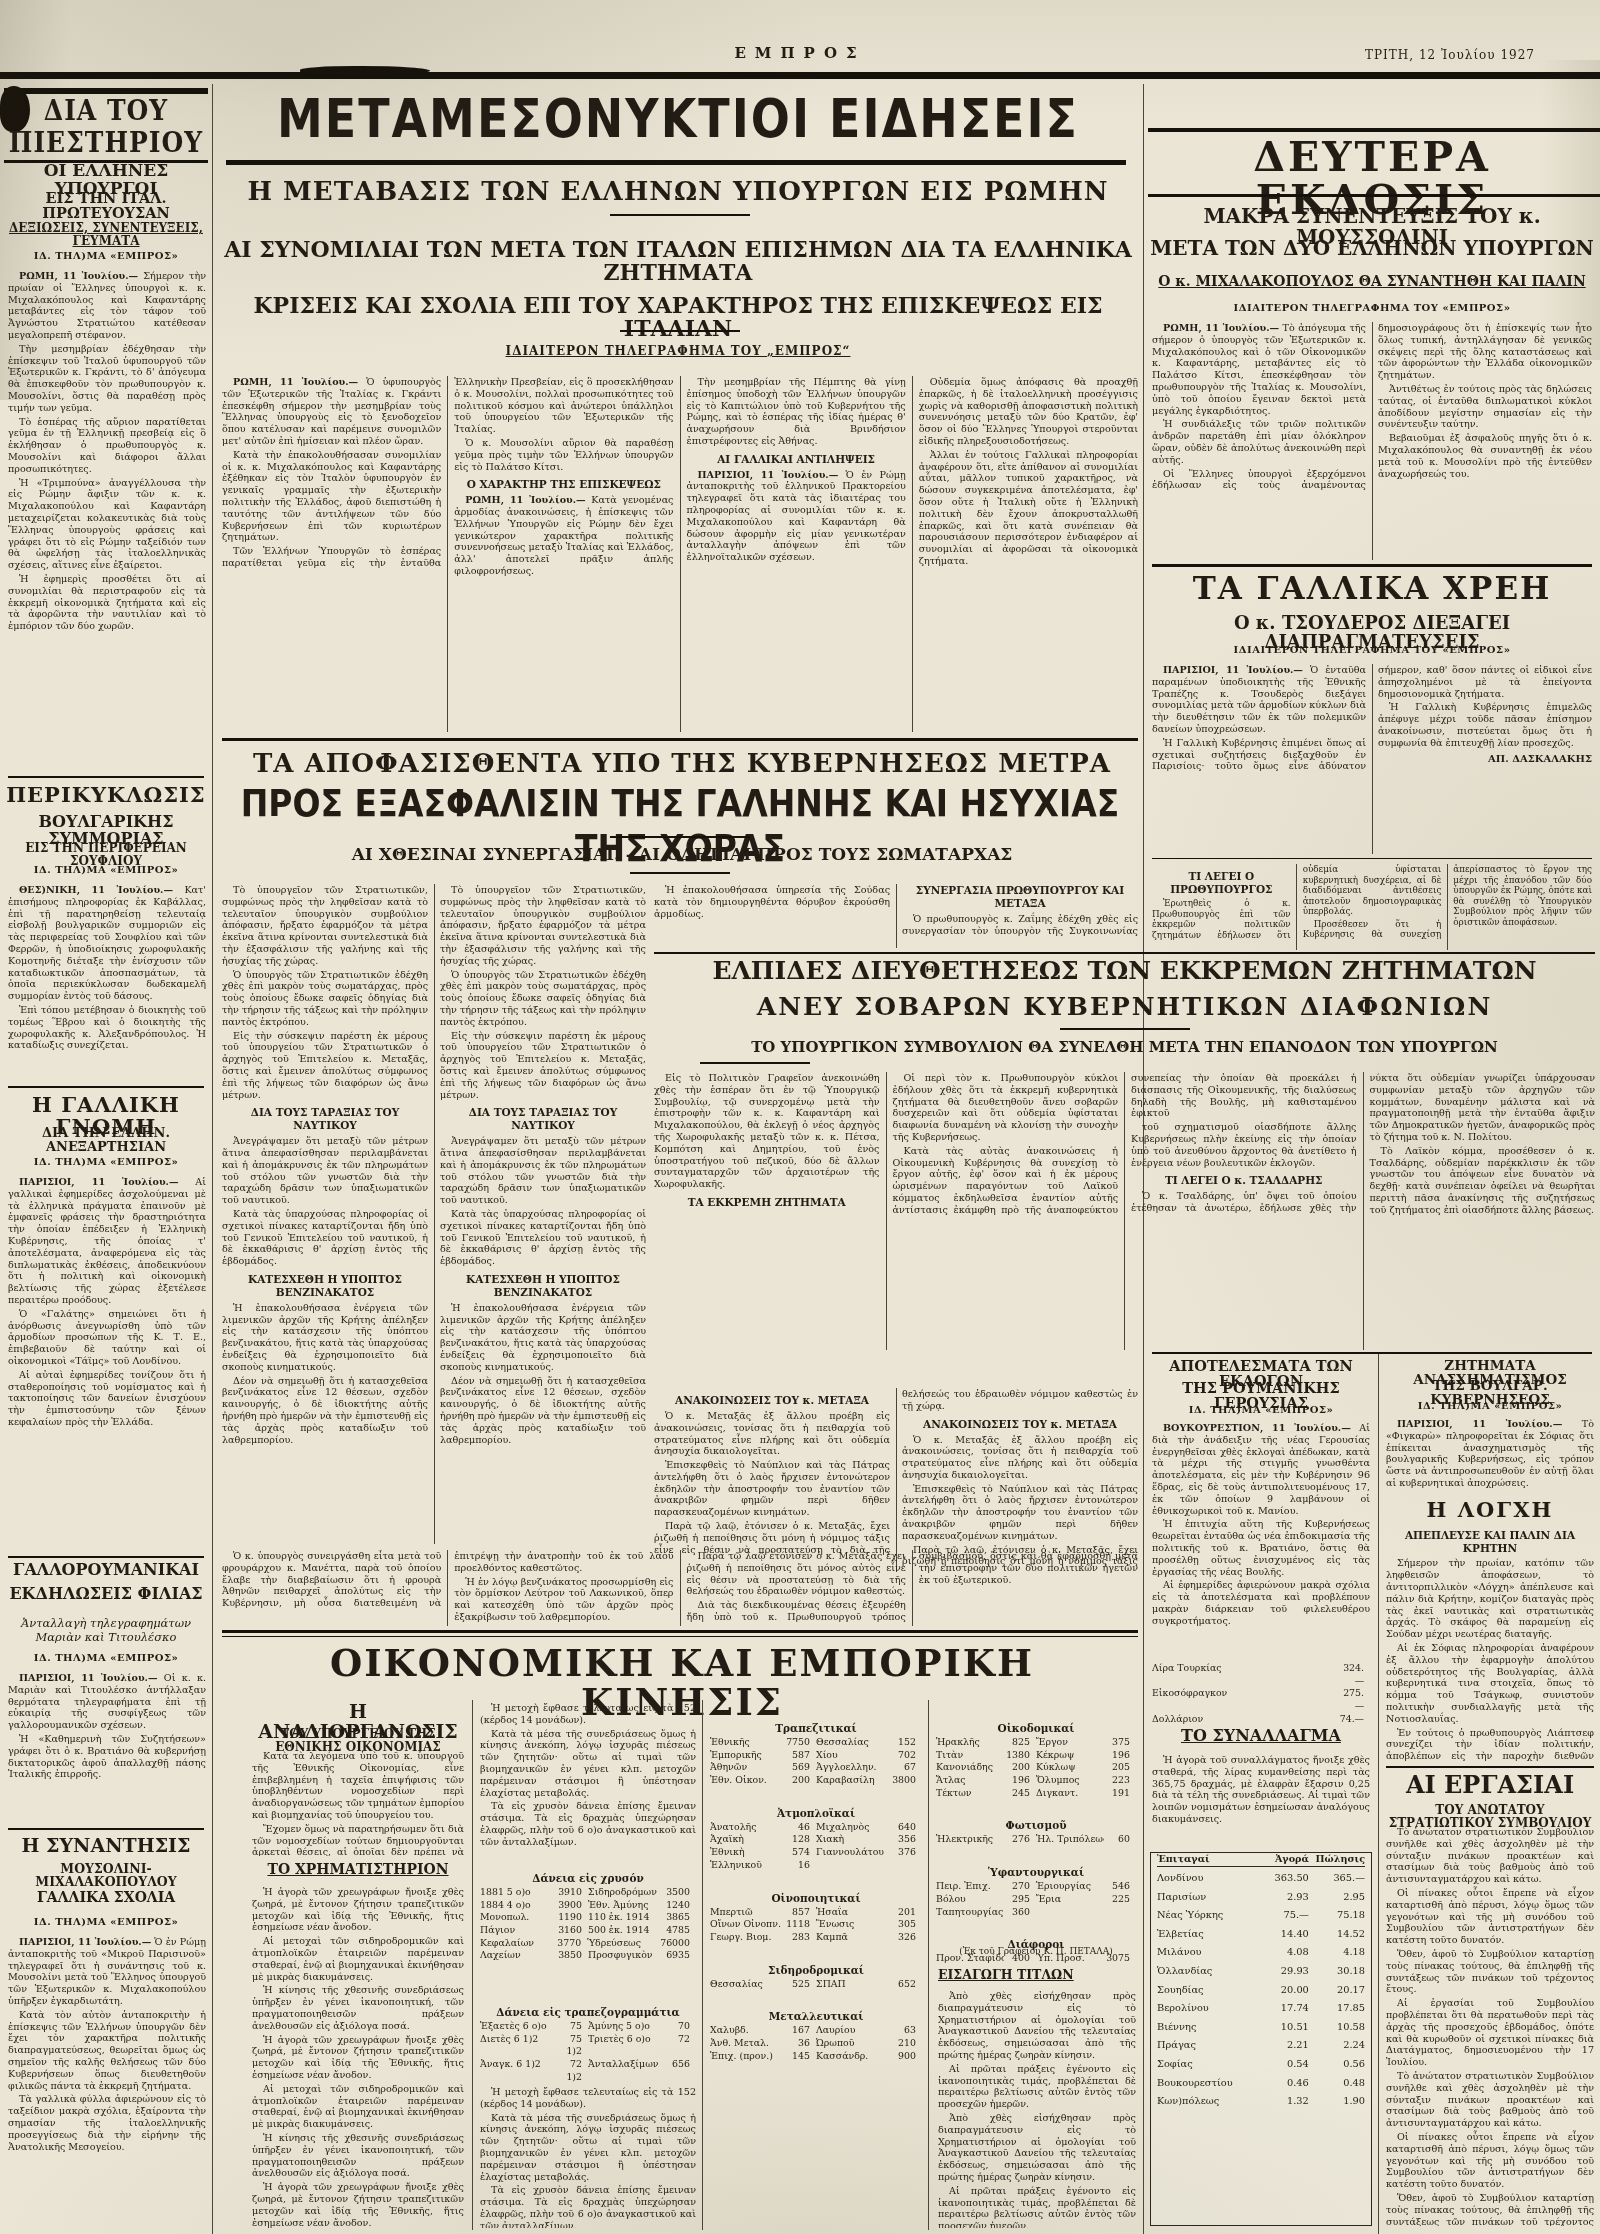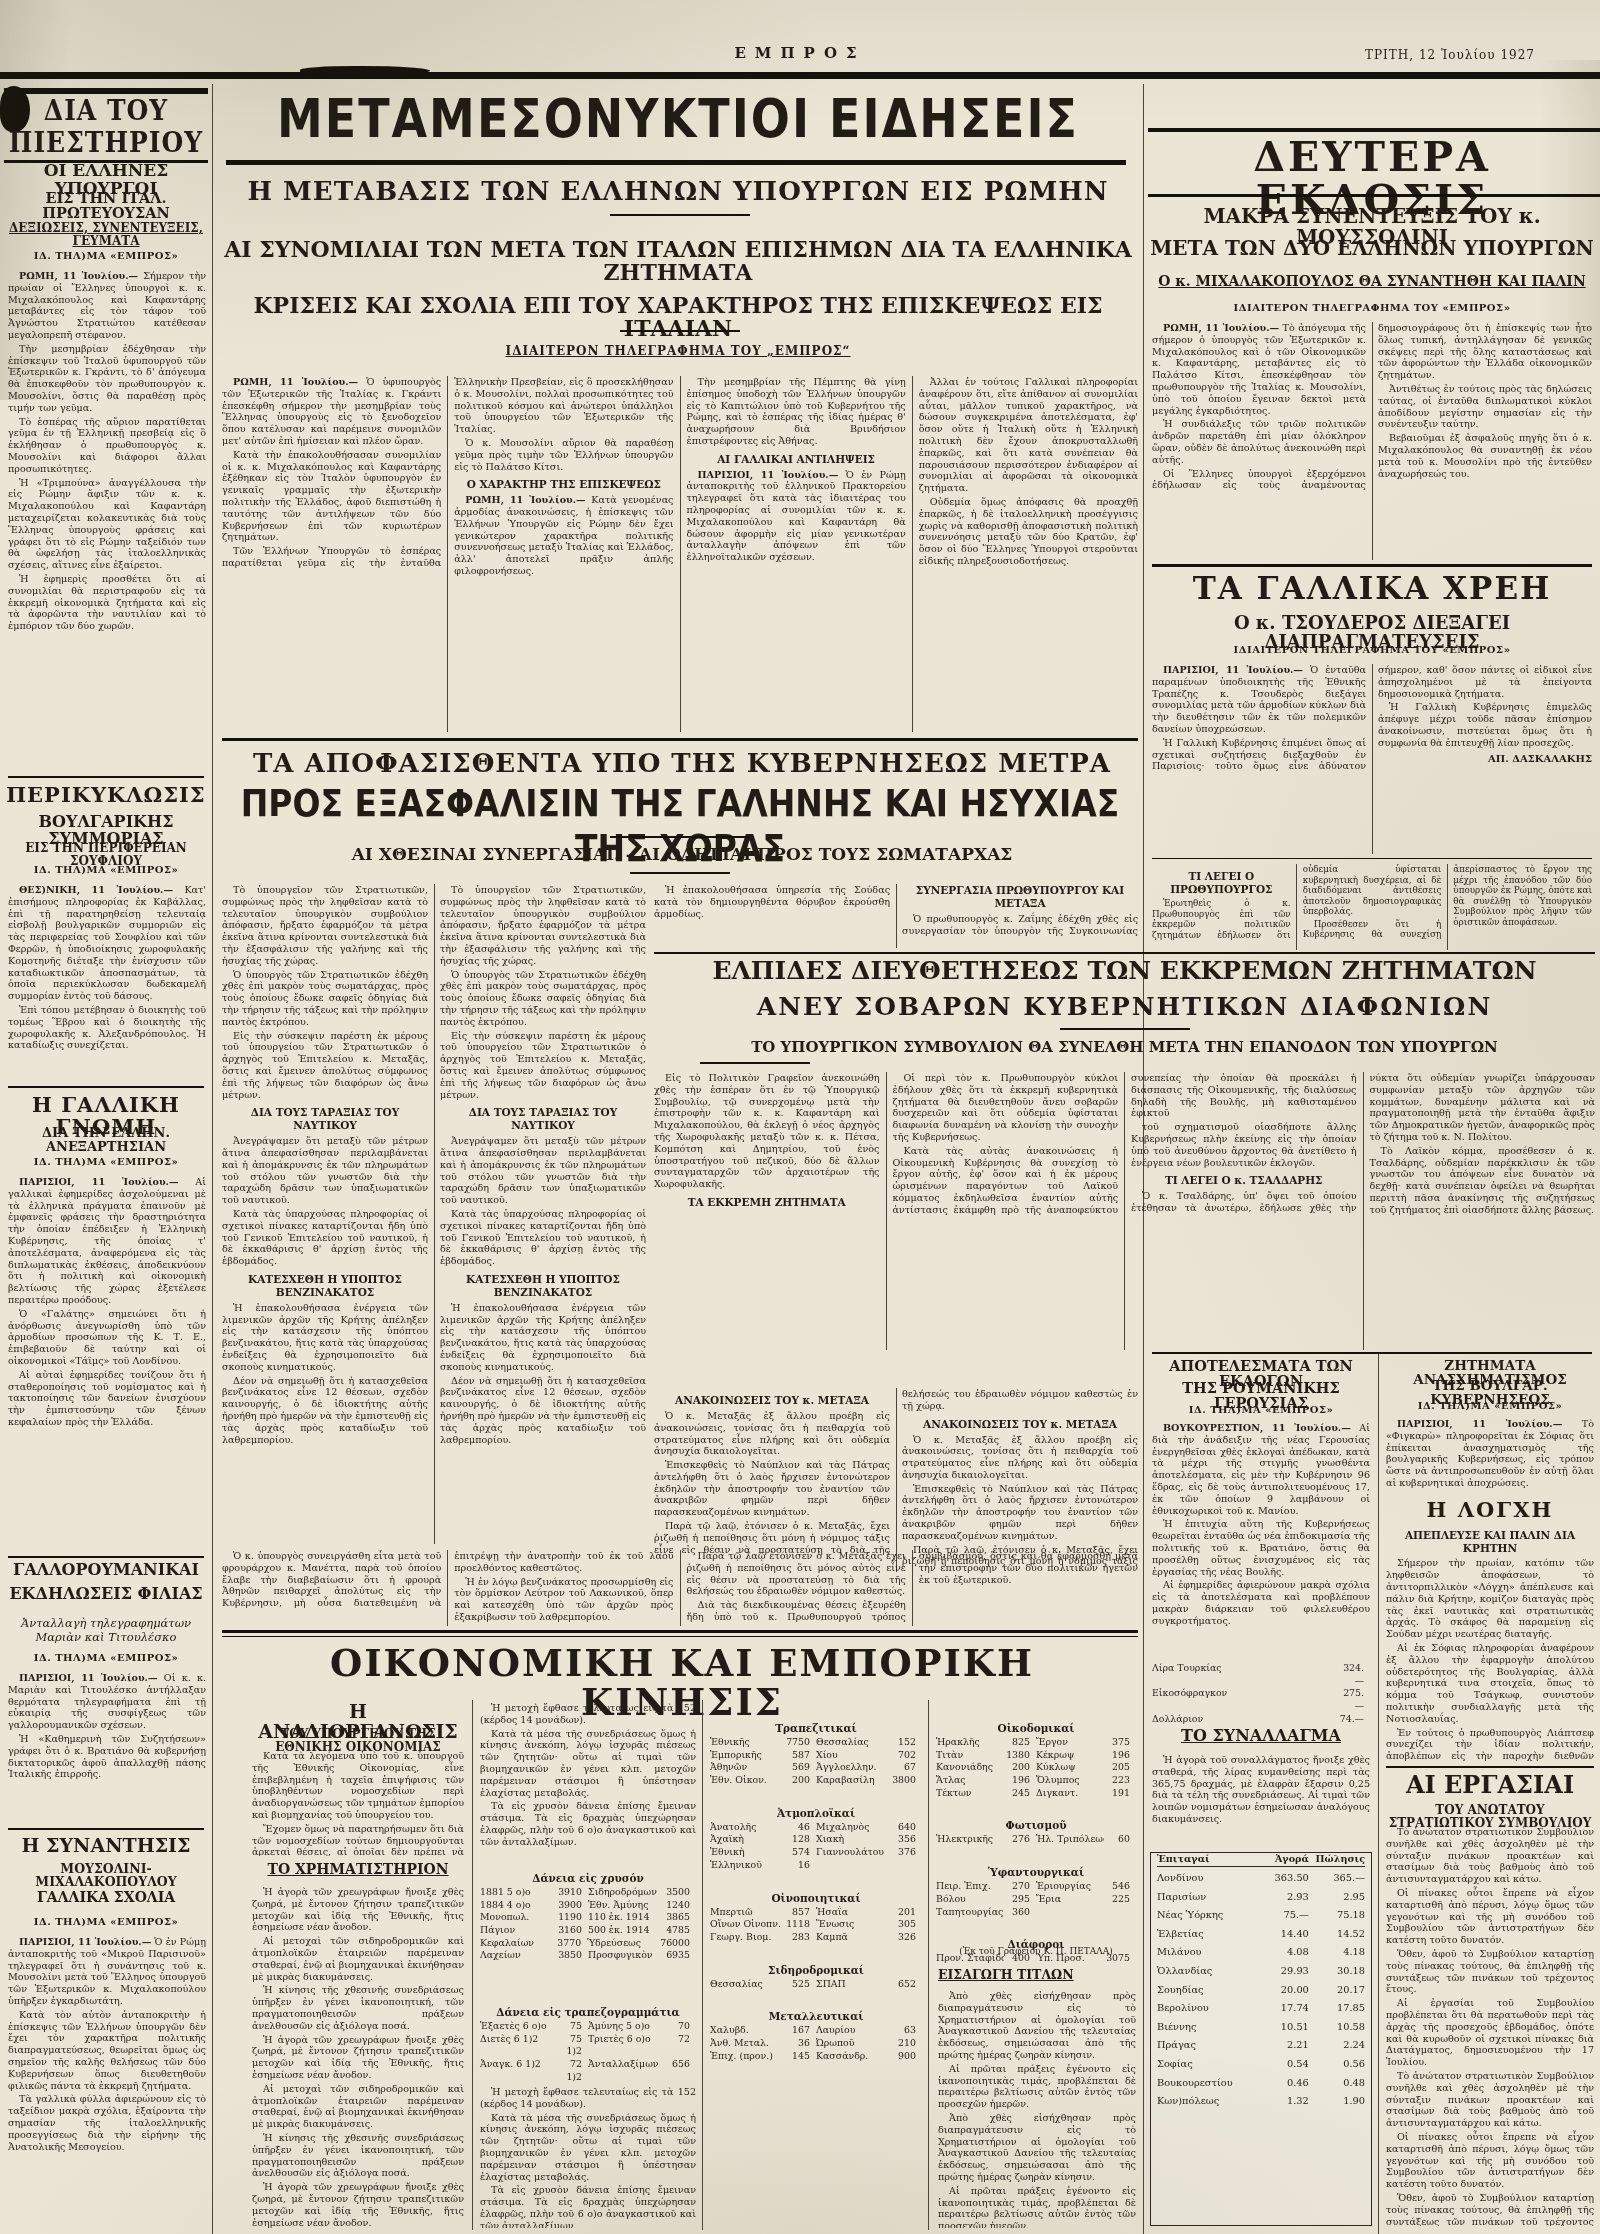--- a/index.html
+++ b/index.html
@@ -128,22 +128,22 @@
   <div class="sec body-txt cols4" style="left:222px;top:376px;width:916px;height:356px;">
       <p><b>ΡΩΜΗ, 11 Ἰουλίου.—</b> Ὁ ὑφυπουργὸς τῶν Ἐξωτερικῶν τῆς Ἰταλίας κ. Γκράντι ἐπεσκέφθη σήμερον τὴν μεσημβρίαν τοὺς Ἕλληνας ὑπουργοὺς εἰς τὸ ξενοδοχεῖον ὅπου κατέλυσαν καὶ παρέμεινε συνομιλῶν μετ' αὐτῶν ἐπὶ ἡμίσειαν καὶ πλέον ὥραν.</p>
       <p>Κατὰ τὴν ἐπακολουθήσασαν συνομιλίαν οἱ κ. κ. Μιχαλακόπουλος καὶ Καφαντάρης ἐξέθηκαν εἰς τὸν Ἰταλὸν ὑφυπουργὸν ἐν γενικαῖς γραμμαῖς τὴν ἐξωτερικὴν πολιτικὴν τῆς Ἑλλάδος, ἀφοῦ διεπιστώθη ἡ ταυτότης τῶν ἀντιλήψεων τῶν δύο Κυβερνήσεων ἐπὶ τῶν κυριωτέρων ζητημάτων.</p>
       <p>Τῶν Ἑλλήνων Ὑπουργῶν τὸ ἑσπέρας παρατίθεται γεῦμα εἰς τὴν ἐνταῦθα Ἑλληνικὴν Πρεσβείαν, εἰς ὃ προσεκλήθησαν ὁ κ. Μουσολίνι, πολλαὶ προσωπικότητες τοῦ πολιτικοῦ κόσμου καὶ ἀνώτεροι ὑπάλληλοι τοῦ ὑπουργείου τῶν Ἐξωτερικῶν τῆς Ἰταλίας.</p>
       <p>Ὁ κ. Μουσολίνι αὔριον θὰ παραθέσῃ γεῦμα πρὸς τιμὴν τῶν Ἑλλήνων ὑπουργῶν εἰς τὸ Παλάτσο Κίτσι.</p>
       <div class="inhead">Ο ΧΑΡΑΚΤΗΡ ΤΗΣ ΕΠΙΣΚΕΨΕΩΣ</div>
       <p><b>ΡΩΜΗ, 11 Ἰουλίου.—</b> Κατὰ γενομένας ἁρμοδίας ἀνακοινώσεις, ἡ ἐπίσκεψις τῶν Ἑλλήνων Ὑπουργῶν εἰς Ρώμην δὲν ἔχει γενικώτερον χαρακτῆρα πολιτικῆς συνεννοήσεως μεταξὺ Ἰταλίας καὶ Ἑλλάδος, ἀλλ' ἀποτελεῖ πρᾶξιν ἁπλῆς φιλοφρονήσεως.</p>
       <p>Τὴν μεσημβρίαν τῆς Πέμπτης θὰ γίνῃ ἐπίσημος ὑποδοχὴ τῶν Ἑλλήνων ὑπουργῶν εἰς τὸ Καπιτώλιον ὑπὸ τοῦ Κυβερνήτου τῆς Ρώμης, καὶ τὸ ἑσπέρας τῆς ἰδίας ἡμέρας θ' ἀναχωρήσουν διὰ Βρινδήσιον ἐπιστρέφοντες εἰς Ἀθήνας.</p>
       <div class="inhead">ΑΙ ΓΑΛΛΙΚΑΙ ΑΝΤΙΛΗΨΕΙΣ</div>
       <p><b>ΠΑΡΙΣΙΟΙ, 11 Ἰουλίου.—</b> Ὁ ἐν Ρώμῃ ἀνταποκριτὴς τοῦ ἑλληνικοῦ Πρακτορείου τηλεγραφεῖ ὅτι κατὰ τὰς ἰδιαιτέρας του πληροφορίας αἱ συνομιλίαι τῶν κ. κ. Μιχαλακοπούλου καὶ Καφαντάρη θὰ δώσουν ἀφορμὴν εἰς μίαν γενικωτέραν ἀνταλλαγὴν ἀπόψεων ἐπὶ τῶν ἑλληνοϊταλικῶν σχέσεων.</p>
+      <p>Οὐδεμία ὅμως ἀπόφασις θὰ προαχθῇ ἐπαρκῶς, ἡ δὲ ἰταλοελληνικὴ προσέγγισις χωρὶς νὰ καθορισθῇ ἀποφασιστικὴ πολιτικὴ συνεννόησις μεταξὺ τῶν δύο Κρατῶν, ἐφ' ὅσον οἱ δύο Ἕλληνες Ὑπουργοὶ στεροῦνται εἰδικῆς πληρεξουσιοδοτήσεως.</p>
       <p>Ἀλλαι ἐν τούτοις Γαλλικαὶ πληροφορίαι ἀναφέρουν ὅτι, εἴτε ἀπίθανον αἱ συνομιλίαι αὗται, μᾶλλον τυπικοῦ χαρακτῆρος, νὰ δώσουν συγκεκριμένα ἀποτελέσματα, ἐφ' ὅσον οὔτε ἡ Ἰταλικὴ οὔτε ἡ Ἑλληνικὴ πολιτικὴ δὲν ἔχουν ἀποκρυσταλλωθῆ ἐπαρκῶς, καὶ ὅτι κατὰ συνέπειαν θὰ παρουσιάσουν περισσότερον ἐνδιαφέρον αἱ συνομιλίαι αἱ ἀφορῶσαι τὰ οἰκονομικὰ ζητήματα.</p>
-      <p>Οὐδεμία ὅμως ἀπόφασις θὰ προαχθῇ ἐπαρκῶς, ἡ δὲ ἰταλοελληνικὴ προσέγγισις χωρὶς νὰ καθορισθῇ ἀποφασιστικὴ πολιτικὴ συνεννόησις μεταξὺ τῶν δύο Κρατῶν, ἐφ' ὅσον οἱ δύο Ἕλληνες Ὑπουργοὶ στεροῦνται εἰδικῆς πληρεξουσιοδοτήσεως.</p>
     </div>
 
   <div class="hrule" style="left:1148px;top:128px;width:452px;height:4px;"></div>
   <div class="sec c hl" style="left:1148px;top:136px;width:448px;font-size:41px;letter-spacing:3px;">ΔΕΥΤΕΡΑ ΕΚΔΟΣΙΣ</div>
   <div class="hrule" style="left:1148px;top:194px;width:452px;height:3px;"></div>
   <div class="sec c hl" style="left:1148px;top:206px;width:448px;font-size:20px;">ΜΑΚΡΑ ΣΥΝΕΝΤΕΥΞΙΣ ΤΟΥ κ. ΜΟΥΣΣΟΛΙΝΙ</div>
   <div class="sec c hl" style="left:1148px;top:238px;width:448px;font-size:20px;">ΜΕΤΑ ΤΩΝ ΔΥΟ ΕΛΛΗΝΩΝ ΥΠΟΥΡΓΩΝ</div>
   <div class="sec c hl und" style="left:1148px;top:274px;width:448px;font-size:14px;">Ο κ. ΜΙΧΑΛΑΚΟΠΟΥΛΟΣ ΘΑ ΣΥΝΑΝΤΗΘΗ ΚΑΙ ΠΑΛΙΝ</div>
   <div class="sec c wire" style="left:1148px;top:302px;width:448px;">ΙΔΙΑΙΤΕΡΟΝ ΤΗΛΕΓΡΑΦΗΜΑ ΤΟΥ «ΕΜΠΡΟΣ»</div>
   <div class="sec body-txt cols2" style="left:1152px;top:322px;width:440px;height:238px;">

